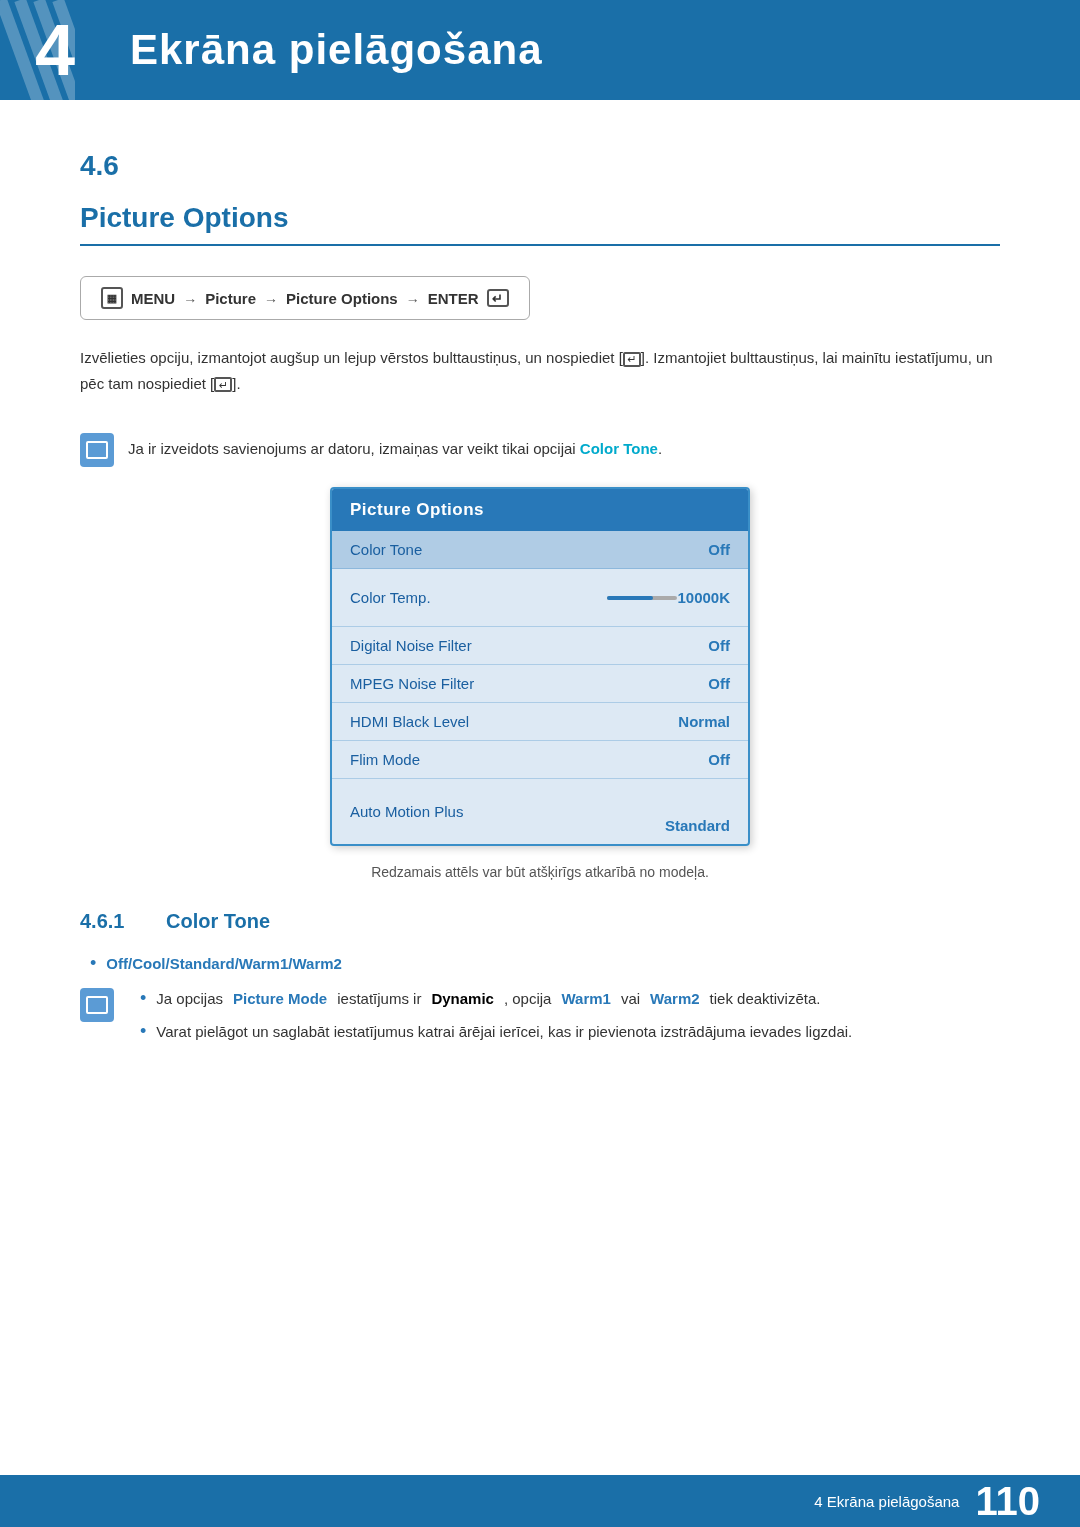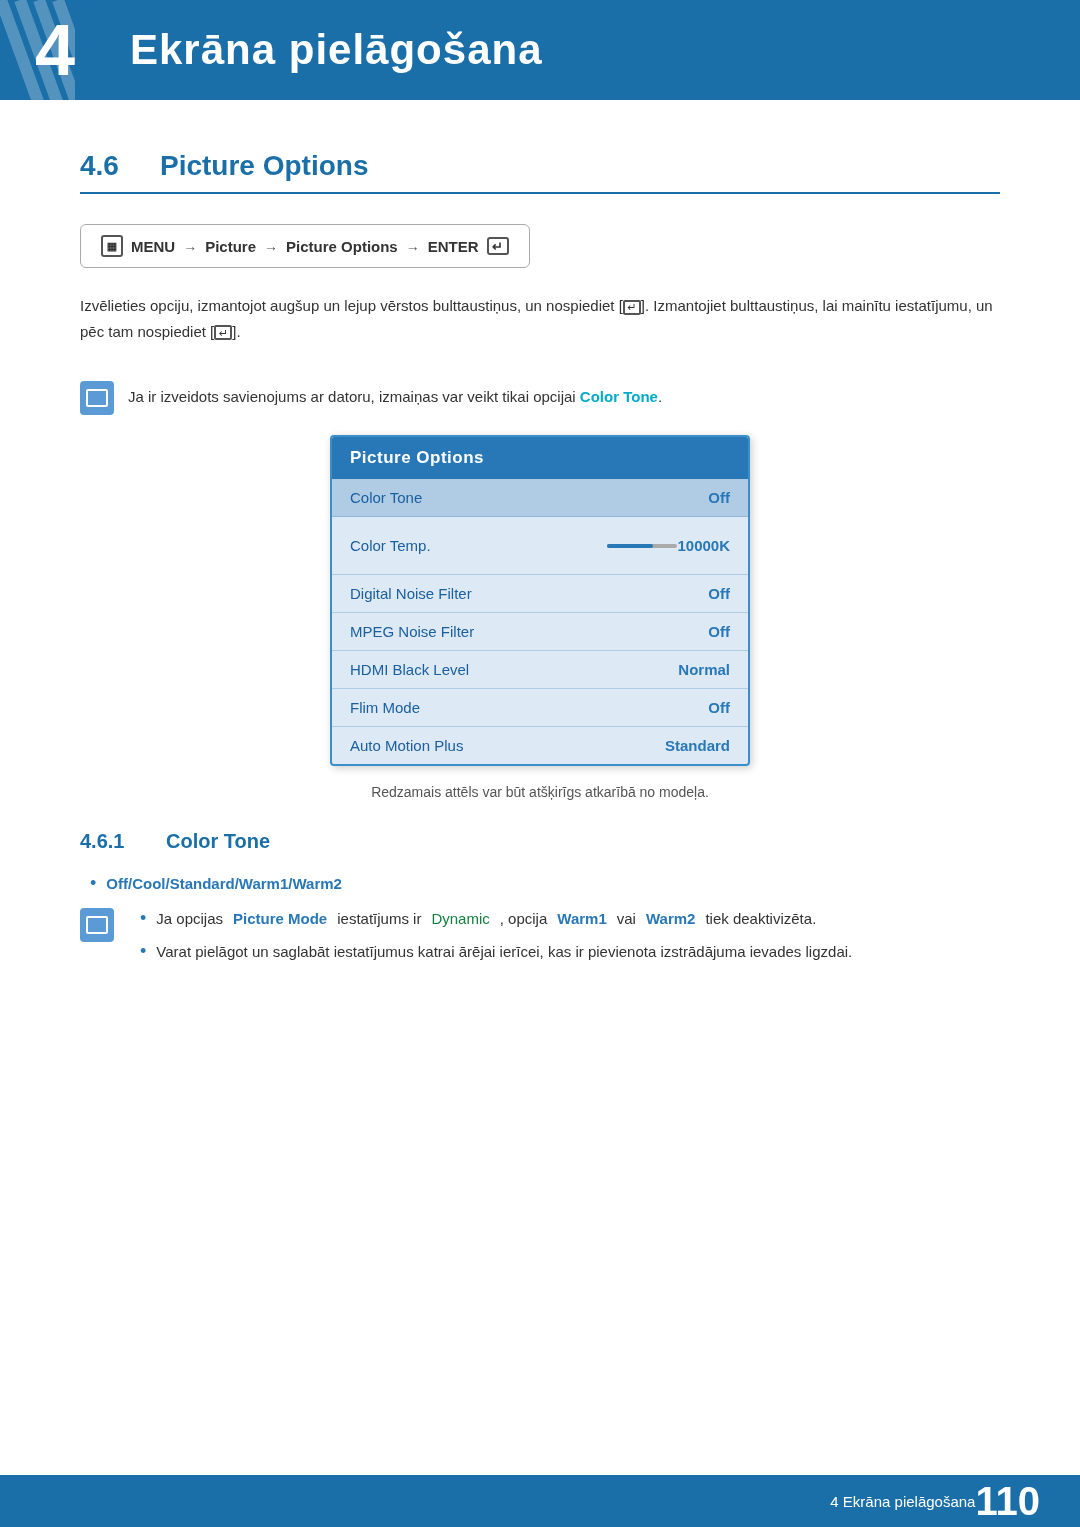--- a/index.html
+++ b/index.html
@@ -54,20 +54,21 @@
     }
 
     
     .section-heading {
       display: flex;
       align-items: baseline;
       gap: 20px;
       margin-bottom: 30px;
       border-bottom: 2px solid #1a6fa8;
       padding-bottom: 10px;
+      flex-direction: column;
     }
 
     .section-number {
       font-size: 28px;
       font-weight: bold;
       color: #1a6fa8;
       min-width: 60px;
     }
 
     .section-title {
@@ -194,20 +195,21 @@
       color: #2878b8;
       font-weight: bold;
     }
 
     .osd-row-value.normal-val {
       color: #2878b8;
     }
 
     .osd-row-value.standard-val {
       color: #2878b8;
+      margin-top: 28px;
     }
 
     .color-temp-row {
       display: flex;
       justify-content: space-between;
       align-items: center;
       padding: 20px 18px;
       background: rgba(30, 110, 180, 0.15);
       border-bottom: 1px solid rgba(60, 140, 200, 0.3);
       font-size: 15px;
@@ -292,22 +294,22 @@
       flex-shrink: 0;
       margin-left: -20px;
     }
 
     .highlight-blue {
       color: #2878b8;
       font-weight: bold;
     }
 
     .highlight-dynamic {
-      color: #15803d;
-      font-weight: normal;
+      color: #000000;
+      font-weight: bold;
     }
 
     .note-group {
       display: flex;
       align-items: flex-start;
       gap: 2px;
       margin: 10px 0 0 0;
     }
 
     
@@ -315,21 +317,21 @@
       position: absolute;
       bottom: 0;
       left: 0;
       right: 0;
       height: 52px;
       background: #1a6fa8;
       display: flex;
       align-items: center;
       justify-content: flex-end;
       padding: 0 40px;
-      gap: 0;
+      gap: 16px;
     }
 
     .footer-text {
       color: #ffffff;
       font-size: 15px;
     }
 
     .footer-page-num {
       color: #ffffff;
       font-size: 40px;

